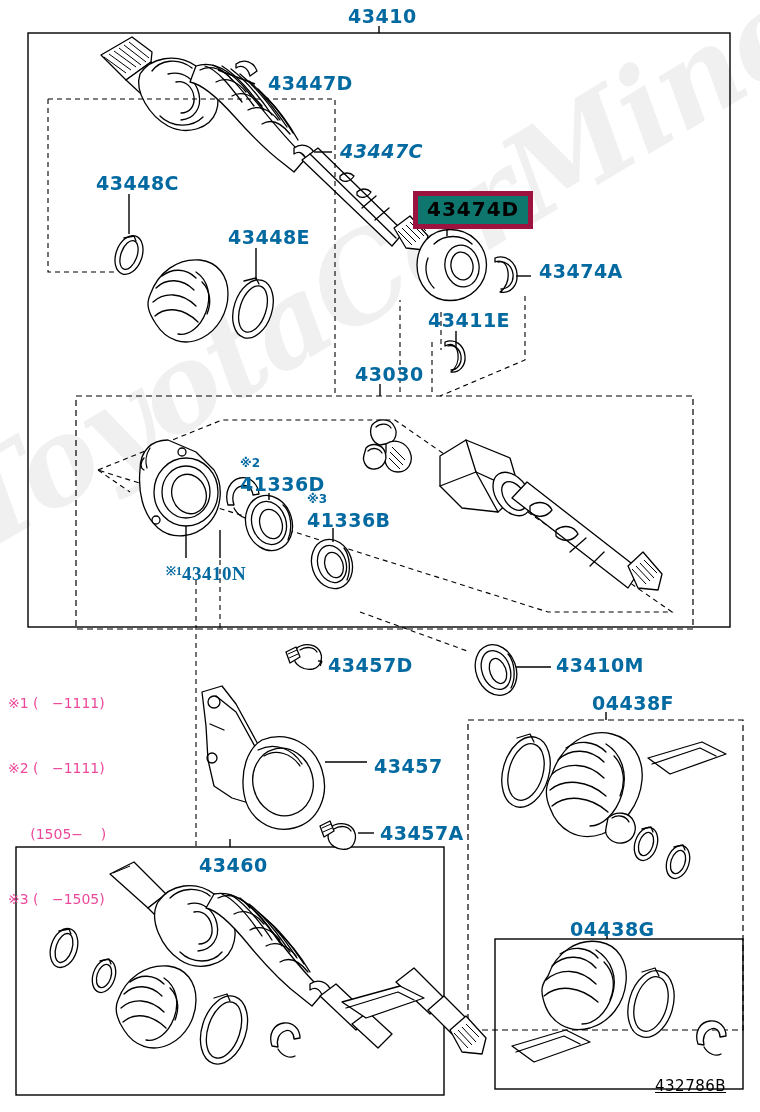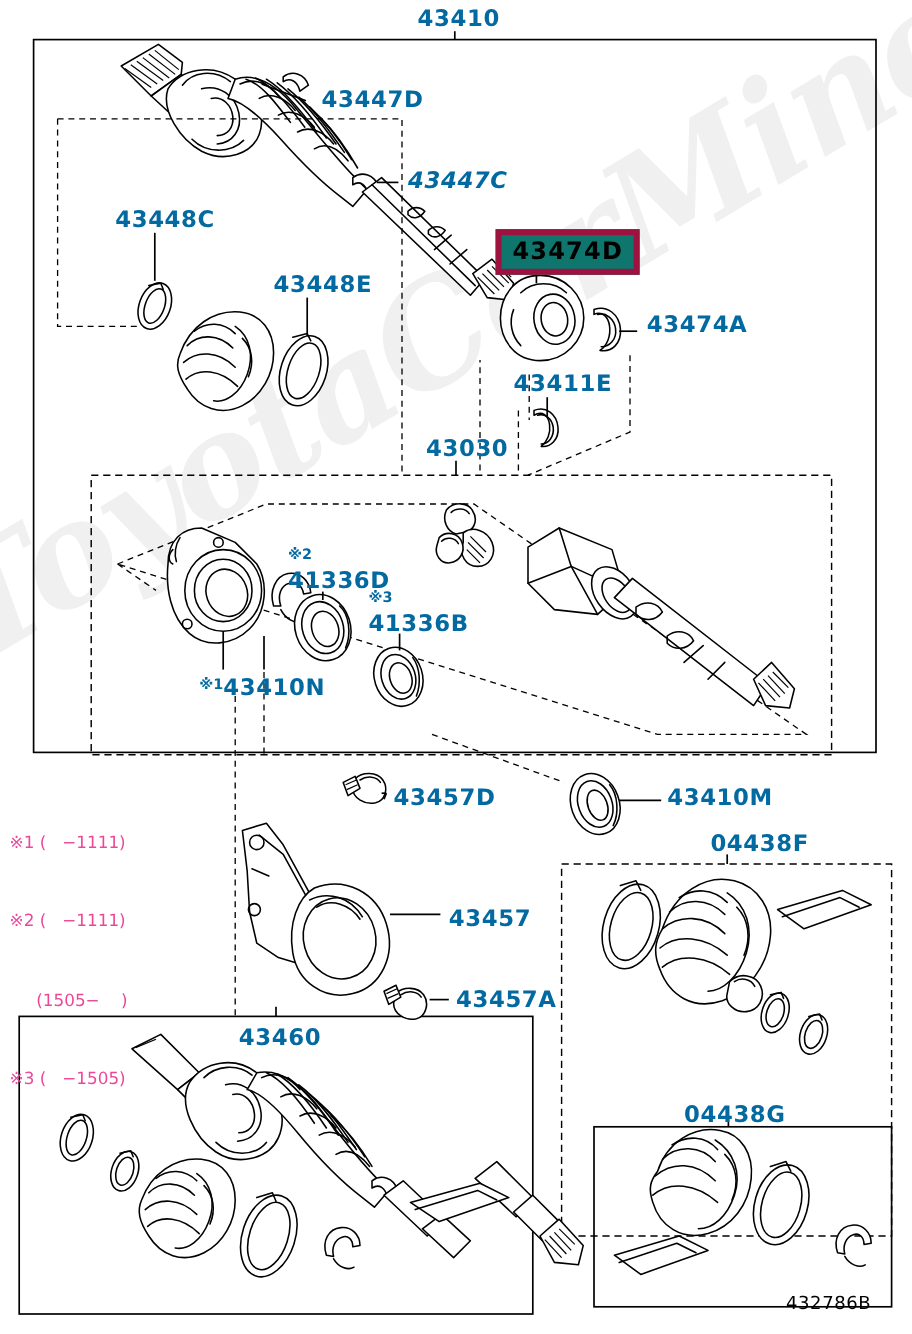--- a/index.html
+++ b/index.html
@@ -88,20 +88,21 @@
   }
   #legend .ln{display:block;}
   
   #drawno{
     position:absolute;
     z-index:4;
     font-family:"DejaVu Sans","Liberation Sans",sans-serif;
     font-size:15px;
     color:#000;
     letter-spacing:0.5px;
+    text-decoration:underline;
   }
 </style>
 </head>
 <body>
 
 <div id="page">
 
   <div id="watermark">
     <div class="wm-text">ToyotaCarMine.ru</div>
   </div>
@@ -557,21 +558,21 @@
   <div class="lbl" style="left:570px;top:920px;">04438G</div>
 
   <div class="lbl" style="left:240px;top:456px;">
     <span class="astpre">※2</span><br>
     <span>41336D</span>
   </div>
   <div class="lbl" style="left:307px;top:492px;">
     <span class="astpre">※3</span><br>
     <span>41336B</span>
   </div>
-  <div class="lbl" style="left:166px;top:564px;">
+  <div class="lbl" style="left:166px;top:564px;font-family:Liberation Serif, serif;">
     <span class="astpre">※1</span><span>43410N</span>
   </div>
 
   <div id="hl-43474d" style="left:413px;top:191px;">43474D</div>
 
   <div id="legend" style="left:8px;top:650px;">
     <span class="ln">※1 (   −1111)</span>
     <span class="ln">※2 (   −1111)</span>
     <span class="ln">     (1505−    )</span>
     <span class="ln">※3 (   −1505)</span>

